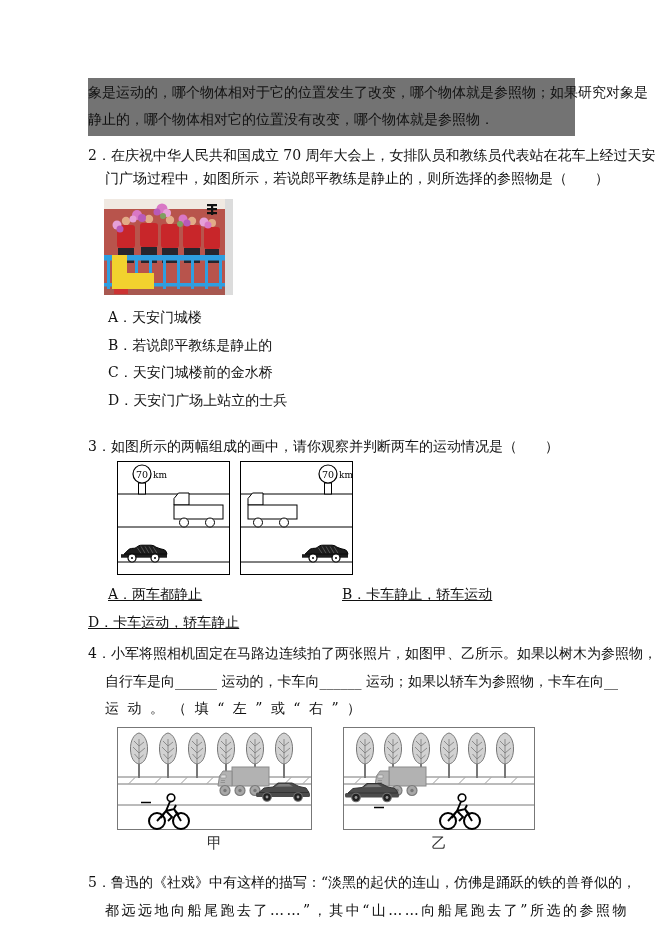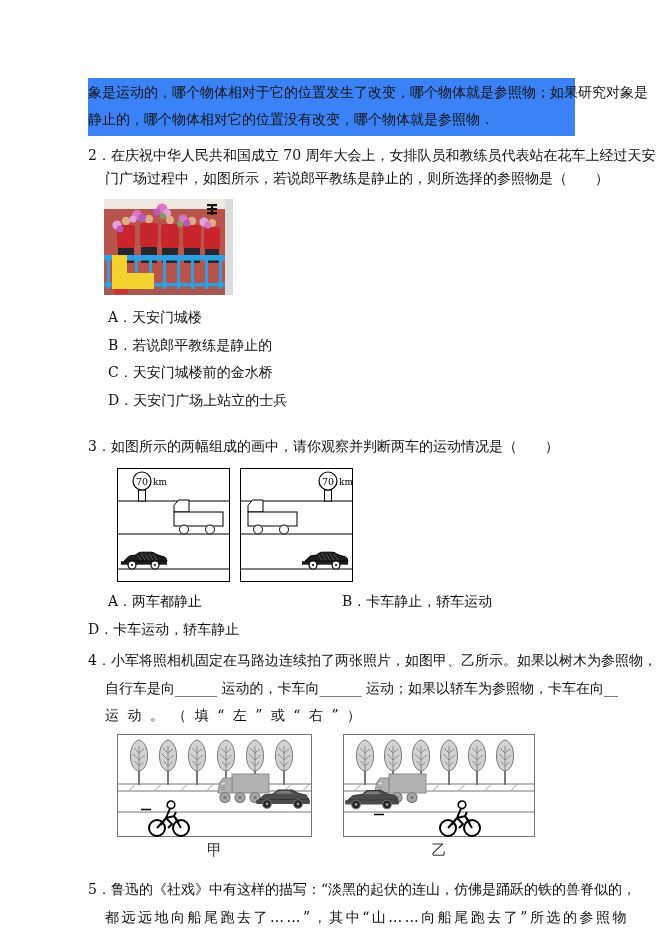--- a/index.html
+++ b/index.html
@@ -4,32 +4,32 @@
 <style>
   * { margin: 0; padding: 0; box-sizing: border-box; }
   html, body { background: #ffffff; }
   body {
     width: 661px; height: 935px;
     font-family: "DejaVu Serif", "Liberation Serif", serif;
     font-size: 14px; color: #111;
     position: relative; overflow: hidden;
   }
   .content { position: absolute; left: 88px; top: 78px; width: 487px; }
-  .hl-block { background: #3b82f6; padding: 1px 0 3px 0; }
+  .hl-block { background: #737373; padding: 1px 0 3px 0; }
   .line { line-height: 25px; white-space: nowrap; }
   .hl-block .line { line-height: 27px; }
   .para { margin-top: 8px; }
   .q-line { line-height: 23px; white-space: nowrap; }
   .indent { padding-left: 17px; }
   .photo-wrap { margin: 9px 0 6px 16px; font-size: 0; }
   .options { margin-top: 9px; }
   .options .opt { line-height: 27.5px; padding-left: 20px; white-space: nowrap; }
-  .q3-figure { display: flex; gap: 10px; margin: 10px 0 0 29px; }
+  .q3-figure { display: flex; gap: 10px; margin: 3px 0 0 29px; }
   .q3-options { margin-top: 6px; }
-  .q3-opt-row { display: flex; line-height: 27.5px; }
+  .q3-opt-row { display: flex; line-height: 27.5px; text-decoration: underline; }
   .q3-opt-row .opt-l { width: 254px; padding-left: 20px; white-space: nowrap; }
   .q3-opt-row .opt-r { white-space: nowrap; }
   .q4-para { margin-top: 4px; }
   .q4-para .q-line { line-height: 27.5px; }
   .spread { letter-spacing: 2px; }
   .q4-figure { display: flex; gap: 31px; margin: 4px 0 0 29px; }
   .fig-panel { display: flex; flex-direction: column; align-items: center; }
   .fig-label { font-size: 15px; line-height: 22px; margin-top: 2px; color: #333; }
   .q5-para { margin-top: 14px; }
   .q5-para .q-line { line-height: 28px; }

